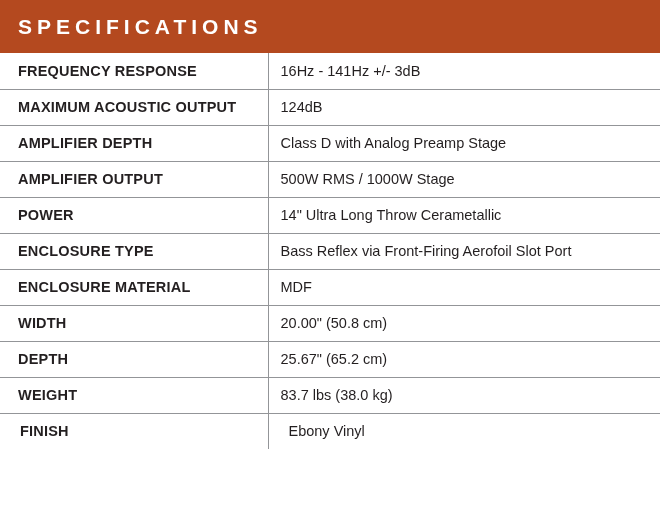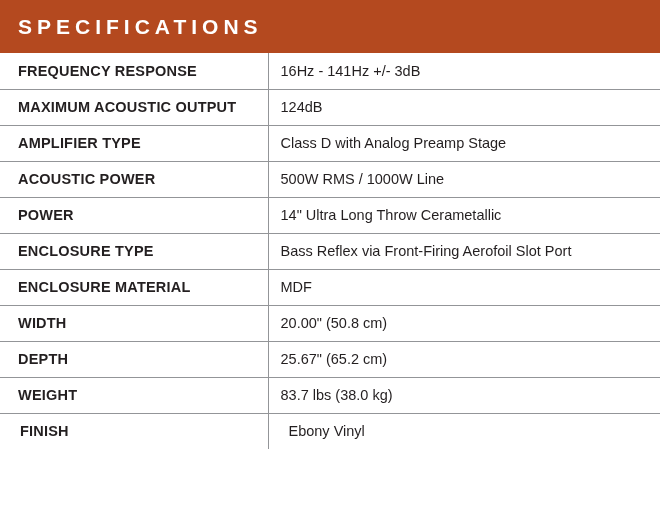--- a/index.html
+++ b/index.html
@@ -89,26 +89,26 @@
   <tbody id="rows-body">
       <tr class="spec-row">
         <td class="label">FREQUENCY RESPONSE</td>
         <td class="value">16Hz - 141Hz +/- 3dB</td>
       </tr>
       <tr class="spec-row">
         <td class="label">MAXIMUM ACOUSTIC OUTPUT</td>
         <td class="value">124dB</td>
       </tr>
       <tr class="spec-row">
-        <td class="label">AMPLIFIER TYPE</td>
+        <td class="label">AMPLIFIER DEPTH</td>
         <td class="value">Class D with Analog Preamp Stage</td>
       </tr>
       <tr class="spec-row">
-        <td class="label">ACOUSTIC POWER</td>
-        <td class="value">500W RMS / 1000W Line</td>
+        <td class="label">AMPLIFIER OUTPUT</td>
+        <td class="value">500W RMS / 1000W Stage</td>
       </tr>
       <tr class="spec-row">
         <td class="label">POWER</td>
         <td class="value">14" Ultra Long Throw Cerametallic</td>
       </tr>
       <tr class="spec-row">
         <td class="label">ENCLOSURE TYPE</td>
         <td class="value">Bass Reflex via Front-Firing Aerofoil Slot Port</td>
       </tr>
       <tr class="spec-row">

